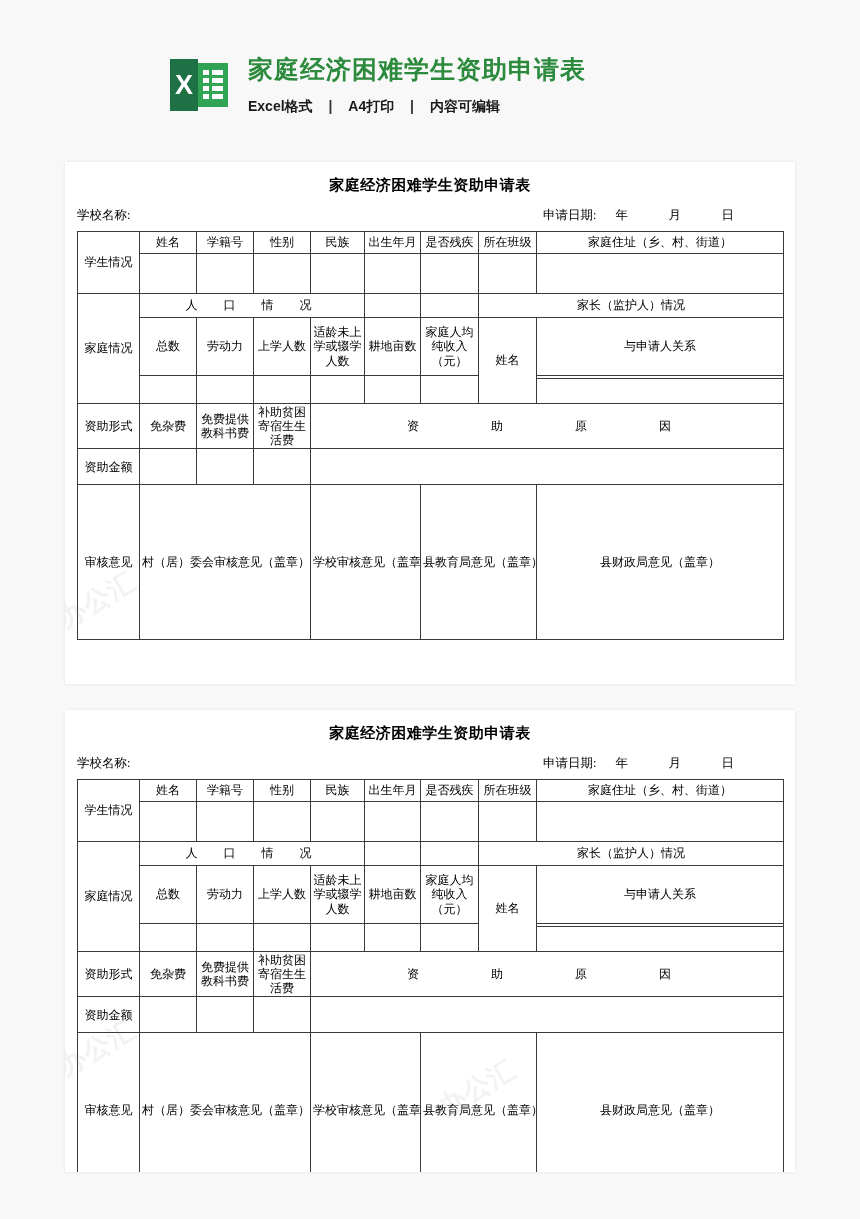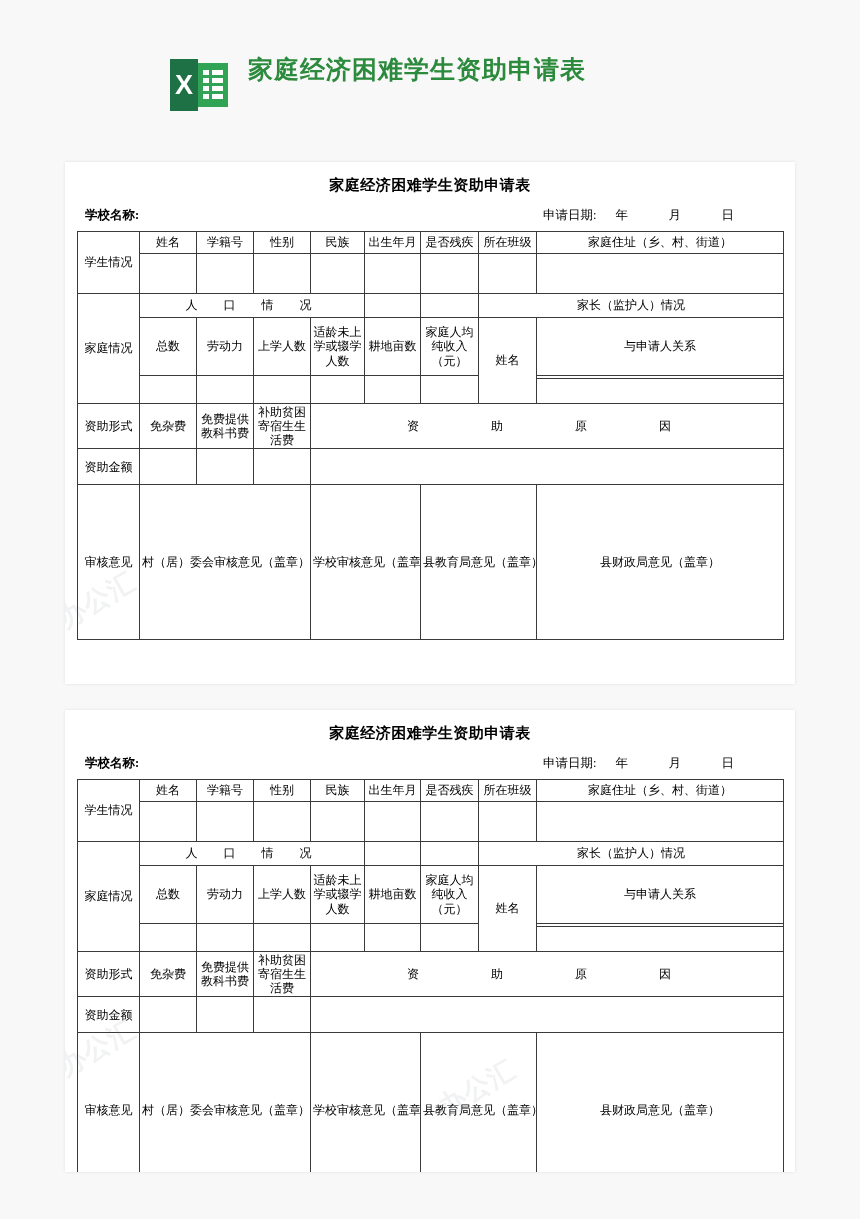--- a/index.html
+++ b/index.html
@@ -106,21 +106,21 @@
     letter-spacing: 0.5px;
   }
 
   .meta-row {
     position: relative;
     height: 26px;
     margin: 10px 12px 0 12px;
     font-size: 12.5px;
     color: #000;
   }
-  .meta-school { position: absolute; left: 8px; top: 2px; white-space: nowrap; font-weight: bold; }
+  .meta-school { position: absolute; left: 0; top: 2px; white-space: nowrap; }
   .meta-date   { position: absolute; left: 418px; top: 2px; white-space: nowrap; margin-left: 48px; }
   .meta-date .ymd { display: inline-block; padding-left: 16px; letter-spacing: 14px; }
 
   
   table.form {
     border-collapse: collapse;
     table-layout: fixed;
     width: 706px;
     margin: 0 12px 0 12px;
     font-size: 12px;
@@ -172,20 +172,27 @@
           <i></i>
           <i></i>
           <i></i>
           <i></i>
           <i></i>
       </div>
     </div>
 
     <div class="banner-text">
       <div class="banner-title">家庭经济困难学生资助申请表</div>
+      <div class="banner-sub">
+        <span>Excel格式</span>
+        <span class="sep">|</span>
+        <span>A4打印</span>
+        <span class="sep">|</span>
+        <span>内容可编辑</span>
+      </div>
     </div>
 
   </div>
 </div>
 
 <div class="sheet" id="sheet-1">
 
   <div class="wm" style="left:-10px; top:420px;">办公汇</div>
 
   <div class="doc-title">家庭经济困难学生资助申请表</div>

